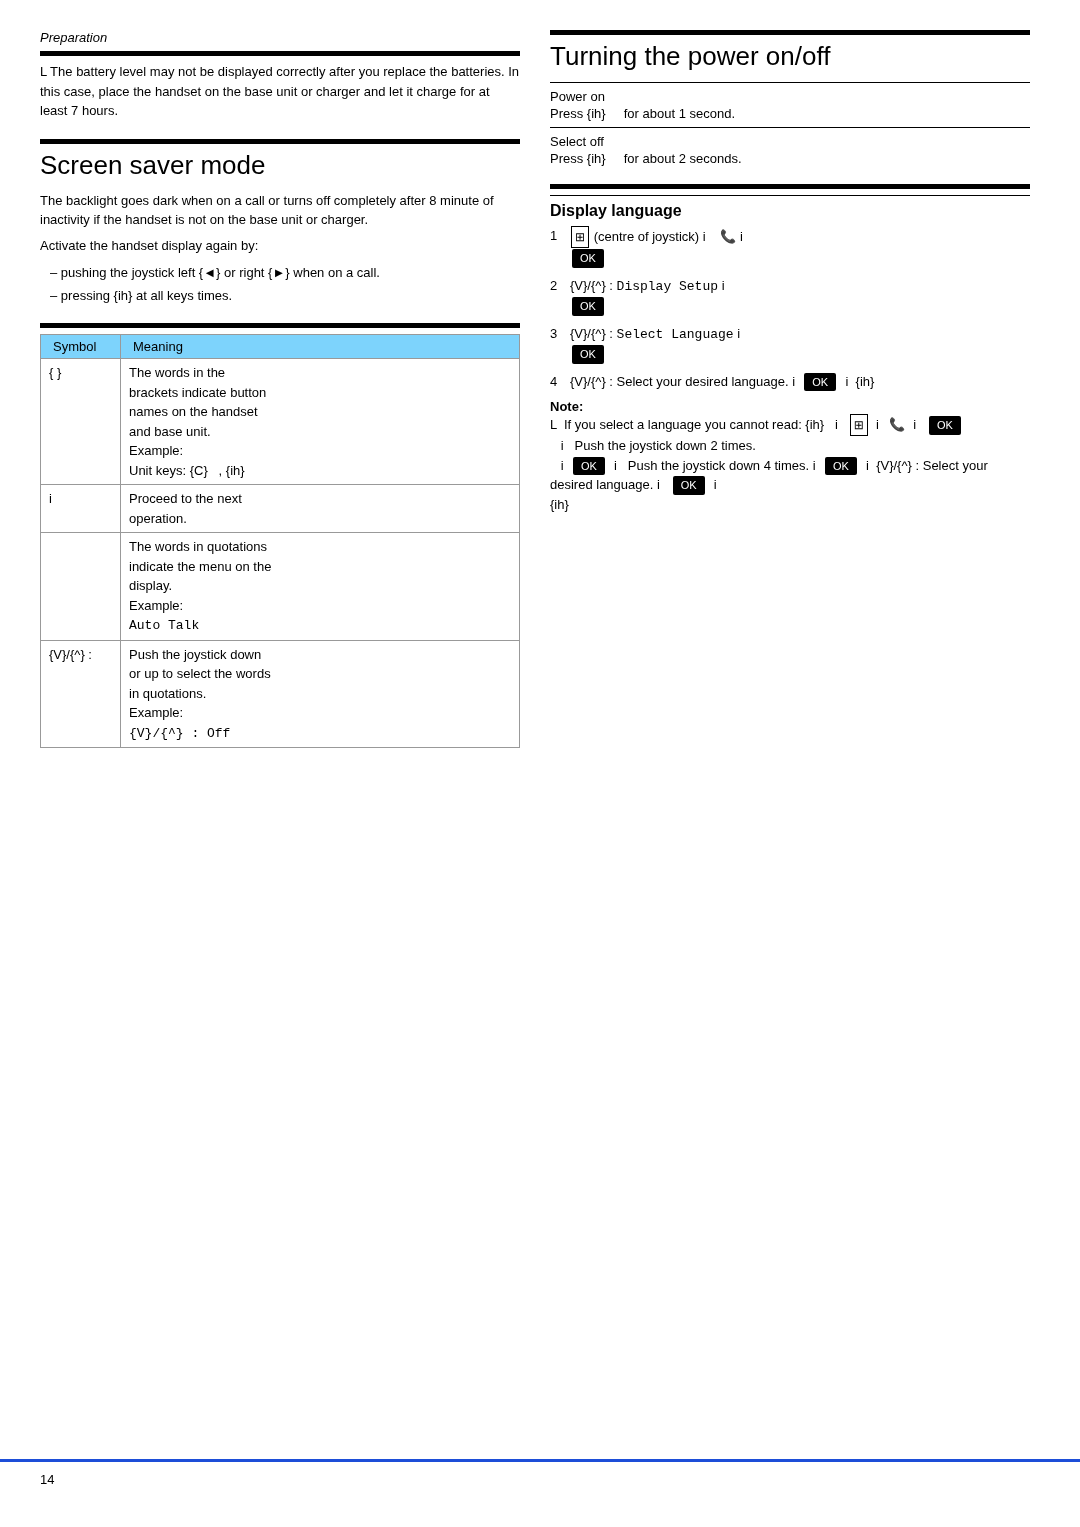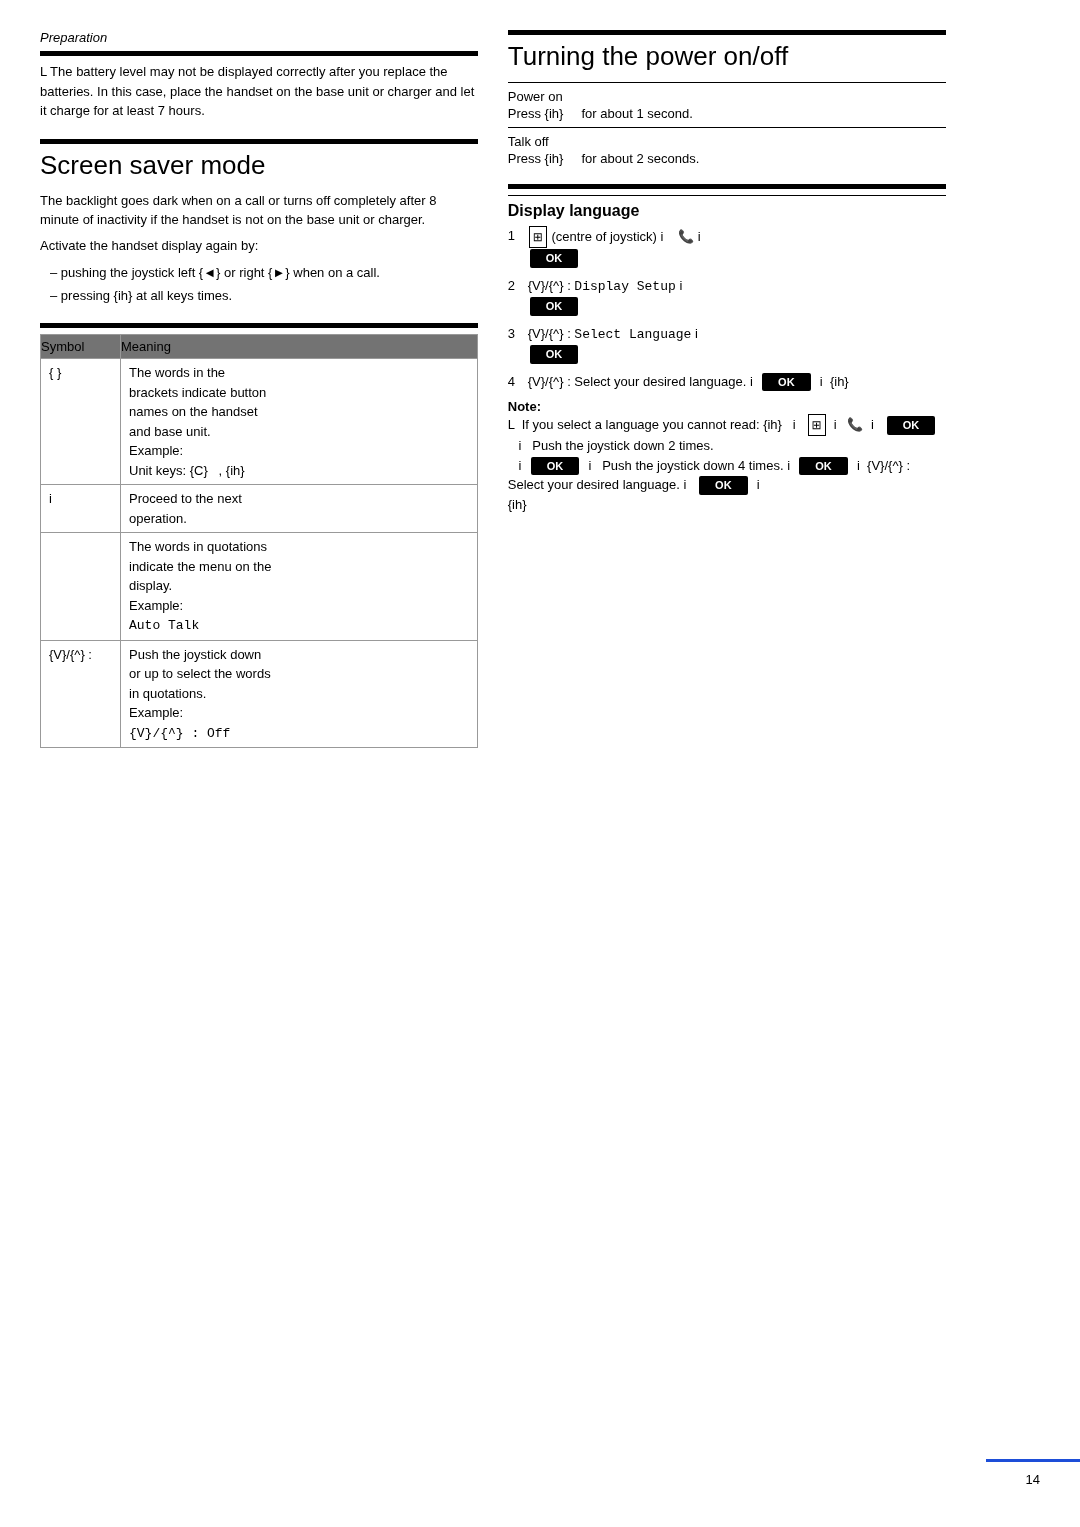--- a/index.html
+++ b/index.html
@@ -7,20 +7,21 @@
       background: #fff;
       font-family: Arial, Helvetica, sans-serif;
       font-size: 13px;
       color: #000;
       width: 1080px;
       min-height: 1527px;
       position: relative;
     }
     .page {
       display: flex;
+      flex-direction: column;
       width: 1080px;
       min-height: 1527px;
       padding: 30px 0 40px 0;
     }
     .columns {
       display: flex;
       flex: 1;
       padding: 0 40px;
       gap: 30px;
     }
@@ -83,23 +84,23 @@
       content: "–  ";
     }
     
     table.symbols-table {
       width: 100%;
       border-collapse: collapse;
       margin-top: 6px;
       font-size: 13px;
     }
     table.symbols-table th {
-      background: #737373;
+      background: #7dd3fc;
       border: 1px solid #999;
-      padding: 4px 0;
+      padding: 4px 12px;
       text-align: left;
       font-weight: normal;
     }
     table.symbols-table td {
       border: 1px solid #999;
       padding: 4px 8px;
       vertical-align: top;
       line-height: 1.5;
     }
     table.symbols-table .symbol-col {
@@ -121,22 +122,22 @@
       font-weight: normal;
     }
     .step-content {
       flex: 1;
     }
     .ok-badge {
       display: inline-block;
       background: #000;
       color: #fff;
       font-size: 11px;
-      font-weight: bold;
-      padding: 1px 16px;
+      font-weight: normal;
+      padding: 1px 8px;
       border-radius: 2px;
       margin: 0 2px;
     }
     .mono {
       font-family: 'Courier New', monospace;
       font-weight: normal;
     }
     .power-label {
       font-size: 13px;
       margin-bottom: 2px;
@@ -247,21 +248,21 @@
 
       <div class="section-block">
         <hr class="thick-rule">
         <h2 class="section-title">Turning the power on/off</h2>
         <hr class="thin-rule">
         <div class="power-label">Power on</div>
         <div class="power-row">
           Press {ih}&nbsp;&nbsp;&nbsp;&nbsp; for about 1 second.
         </div>
         <hr class="thin-rule">
-        <div class="power-label">Talk off</div>
+        <div class="power-label">Select off</div>
         <div class="power-row">
           Press {ih}&nbsp;&nbsp;&nbsp;&nbsp; for about 2 seconds.
         </div>
       </div>
 
       <div class="section-block">
         <hr class="thick-rule">
         <hr class="thin-rule">
 
         <div class="steps-section">

